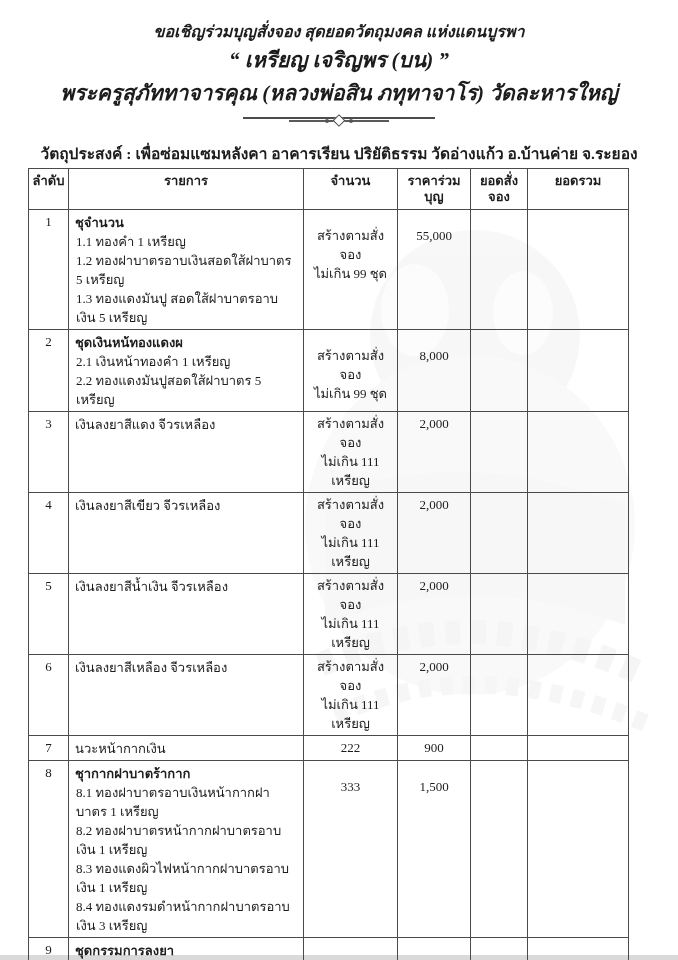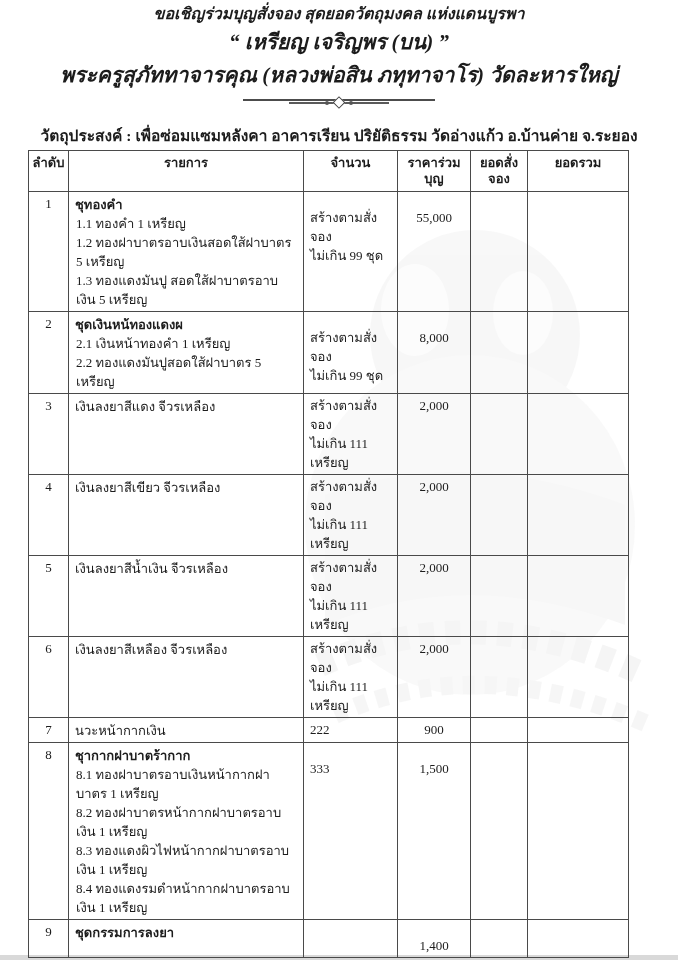--- a/index.html
+++ b/index.html
@@ -5,21 +5,21 @@
   html,body{margin:0;padding:0;background:#ffffff;}
   body{
     width:678px;height:960px;
     font-family:"Liberation Serif","DejaVu Serif",serif;
     color:#1c1c1c;
     -webkit-font-smoothing:antialiased;
   }
   .page{position:relative;width:678px;height:960px;overflow:hidden;background:#fff;}
 
   
-  .doc-header{padding-top:2px;text-align:center;font-style:italic;font-weight:bold;}
+  .doc-header{padding-top:20px;text-align:center;font-style:italic;font-weight:bold;}
   .hline1{font-size:16px;line-height:24px;}
   .hline2{font-size:21px;line-height:33px;}
   .hline3{font-size:21px;line-height:33px;}
   .hline4{font-size:21px;line-height:33px;}
 
   
   .divider{position:relative;width:192px;height:12px;margin:3px auto 2px auto;}
   .divider .bar{position:absolute;left:0;right:0;top:4px;height:2px;background:#4c4c4c;}
   .divider .bar2{position:absolute;left:46px;right:46px;top:7px;height:2px;background:#5a5a5a;}
   .divider .gem{position:absolute;left:50%;top:3px;width:7px;height:7px;background:#fff;
@@ -37,21 +37,21 @@
   .table-wrap{position:relative;z-index:1;margin:3px 0 0 28px;width:600px;}
   table.order{border-collapse:collapse;width:600px;font-size:13px;line-height:19px;background:transparent;table-layout:fixed;}
   table.order th,table.order td{border:1px solid #4a4a4a;padding:2px 6px;vertical-align:top;background:transparent;}
   table.order th{font-weight:bold;text-align:center;font-size:13px;padding:4px 2px;line-height:16px;}
   col.c-no{width:40px;}col.c-desc{width:235px;}col.c-qty{width:94px;}
   col.c-price{width:73px;}col.c-order{width:57px;}col.c-total{width:101px;}
   .cell-no{text-align:center;padding-top:4px;}
   .cell-desc .item-title{padding-top:1px;}
   .cell-desc .item-title.bold{font-weight:bold;}
   .cell-desc .sub-item{padding-left:1px;}
-  .cell-qty{text-align:left;margin-top:36px;}
+  .cell-qty{text-align:center;margin-top:36px;}
   .cell-price{text-align:center;padding-top:7px;}
   .pad-top{padding-top:16px !important;}
 
   .scan-edge{position:absolute;left:0;right:0;bottom:0;height:5px;background:#d9d9d9;}
 </style>
 </head>
 <body>
 
 <div class="page">
 
@@ -102,21 +102,21 @@
           <th>จำนวน</th>
           <th>ราคาร่วมบุญ</th>
           <th>ยอดสั่งจอง</th>
           <th>ยอดรวม</th>
         </tr>
       </thead>
       <tbody>
           <tr>
             <td class="cell-no">1</td>
             <td class="cell-desc">
-              <div class="item-title bold">ชุทองคำ</div>
+              <div class="item-title bold">ชุจำนวน</div>
               <div class="sub-item">1.1 ทองคำ 1 เหรียญ</div>
               <div class="sub-item">1.2 ทองฝาบาตรอาบเงินสอดใส้ฝาบาตร 5 เหรียญ</div>
               <div class="sub-item">1.3 ทองแดงมันปู สอดใส้ฝาบาตรอาบเงิน 5 เหรียญ</div>
             </td>
             <td class="cell-qty pad-top">
               <div>สร้างตามสั่งจอง</div>
               <div>ไม่เกิน 99 ชุด</div>
             </td>
             <td class="cell-price pad-top">55,000</td>
             <td class="cell-order"></td>
@@ -201,21 +201,21 @@
             <td class="cell-order"></td>
             <td class="cell-total"></td>
           </tr>
           <tr>
             <td class="cell-no">8</td>
             <td class="cell-desc">
               <div class="item-title bold">ชุากากฝาบาตร้ากาก</div>
               <div class="sub-item">8.1 ทองฝาบาตรอาบเงินหน้ากากฝาบาตร 1 เหรียญ</div>
               <div class="sub-item">8.2 ทองฝาบาตรหน้ากากฝาบาตรอาบเงิน 1 เหรียญ</div>
               <div class="sub-item">8.3 ทองแดงผิวไฟหน้ากากฝาบาตรอาบเงิน 1 เหรียญ</div>
-              <div class="sub-item">8.4 ทองแดงรมดำหน้ากากฝาบาตรอาบเงิน 1 เหรียญ</div>
+              <div class="sub-item">8.4 ทองแดงรมดำหน้ากากฝาบาตรอาบเงิน 3 เหรียญ</div>
             </td>
             <td class="cell-qty pad-top">
               <div>333</div>
             </td>
             <td class="cell-price pad-top">1,500</td>
             <td class="cell-order"></td>
             <td class="cell-total"></td>
           </tr>
           <tr>
             <td class="cell-no">9</td>

